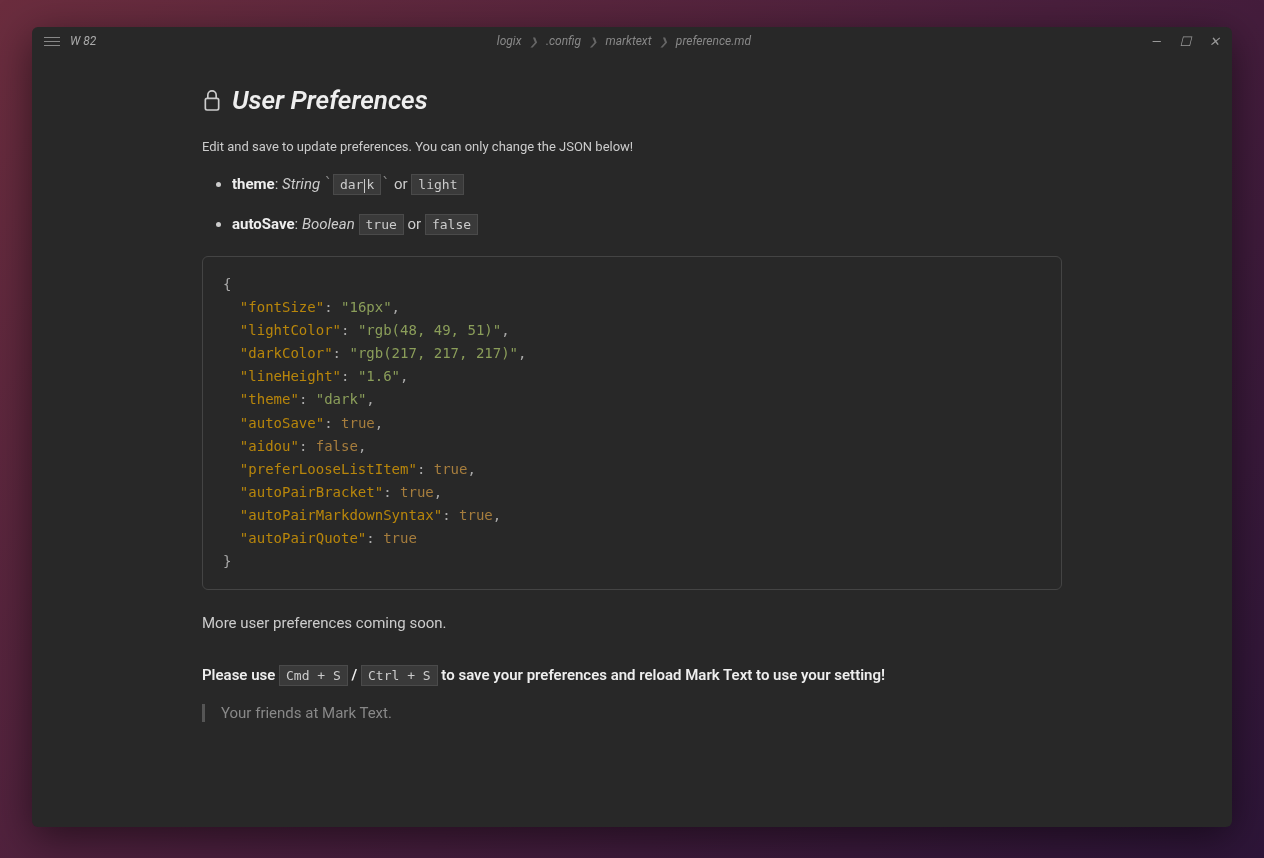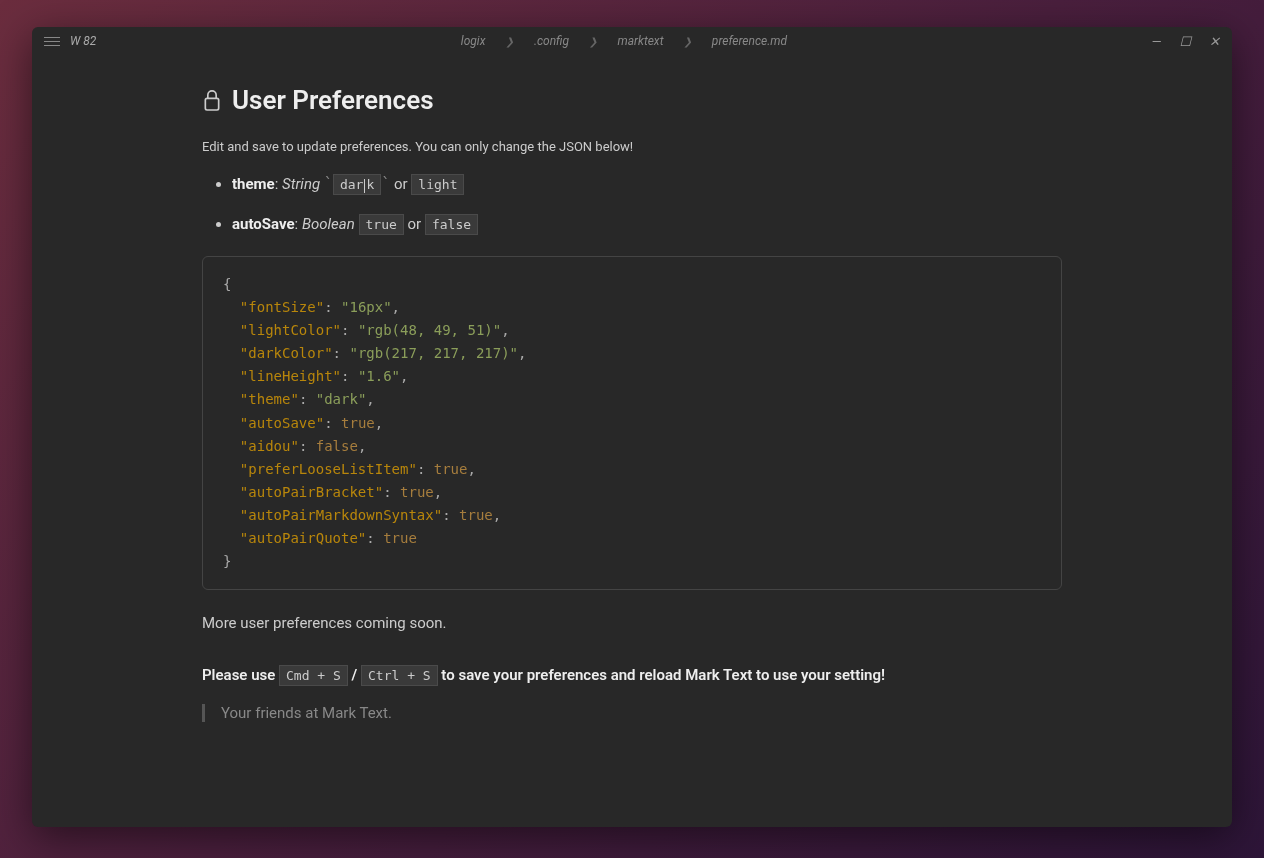--- a/index.html
+++ b/index.html
@@ -58,21 +58,21 @@
       color: #aaa;
       font-size: 12px;
     }
     
     .breadcrumb {
       flex: 1;
       text-align: center;
       display: flex;
       justify-content: center;
       align-items: center;
-      gap: 20px;
+      gap: 8px;
       color: #888;
       font-size: 12px;
     }
     
     .breadcrumb-sep {
       color: #666;
       font-size: 10px;
     }
     
     .window-controls {
@@ -96,20 +96,21 @@
     }
     
     h1 {
       display: flex;
       align-items: center;
       gap: 10px;
       font-size: 26px;
       font-weight: 600;
       color: #eee;
       margin-bottom: 24px;
+      font-style: italic;
     }
     
     .lock-icon {
       width: 20px;
       height: 24px;
     }
     
     .intro {
       color: #ccc;
       font-size: 13px;

